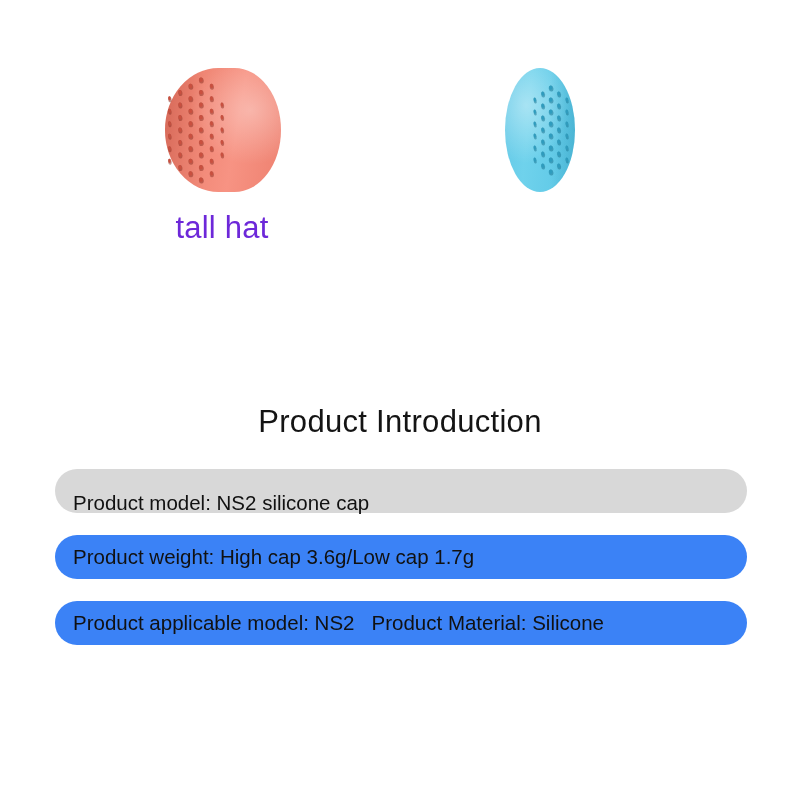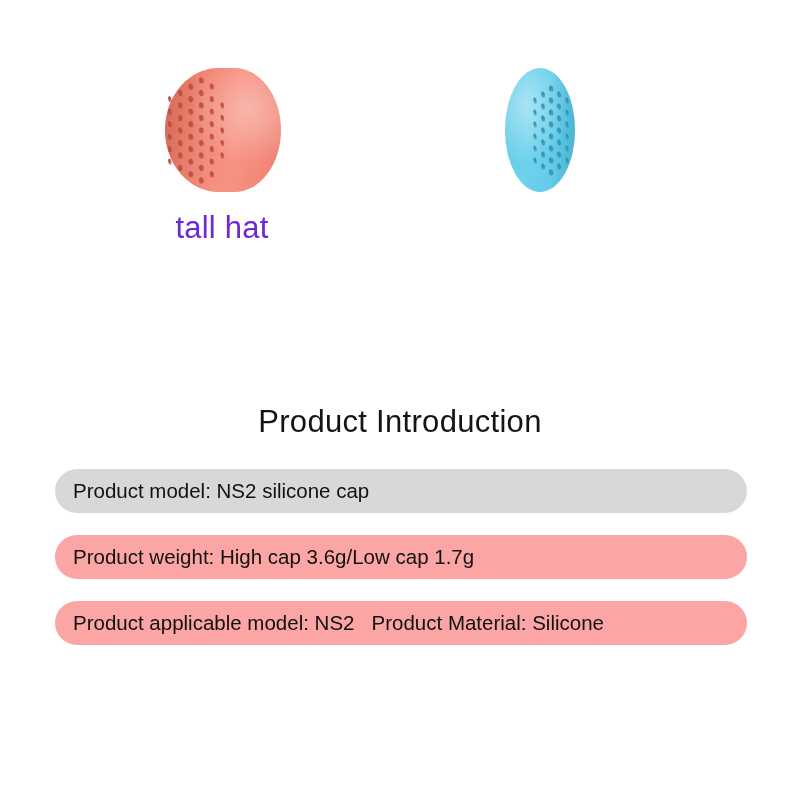--- a/index.html
+++ b/index.html
@@ -126,22 +126,22 @@
     height: 44px;
     margin-bottom: 22px;
     border-radius: 22px;
     display: flex;
     align-items: center;
     box-sizing: border-box;
     padding-left: 18px;
     padding-right: 16px;
   }
   .spec-row:last-child { margin-bottom: 16px; text-align: right; }
-  .spec-row.tone-light { background: #d8d8d8; }
-  .spec-row.tone-dark  { background: #fca5a5; }
+  .spec-row.tone-light { background: #d8d8d8; align-items: flex-end; }
+  .spec-row.tone-dark  { background: #3b82f6; }
 
   .spec-text {
     font-size: 20.5px;
     line-height: 1;
     color: #111111;
     white-space: pre;
   }
 </style>
 </head>
 <body>

